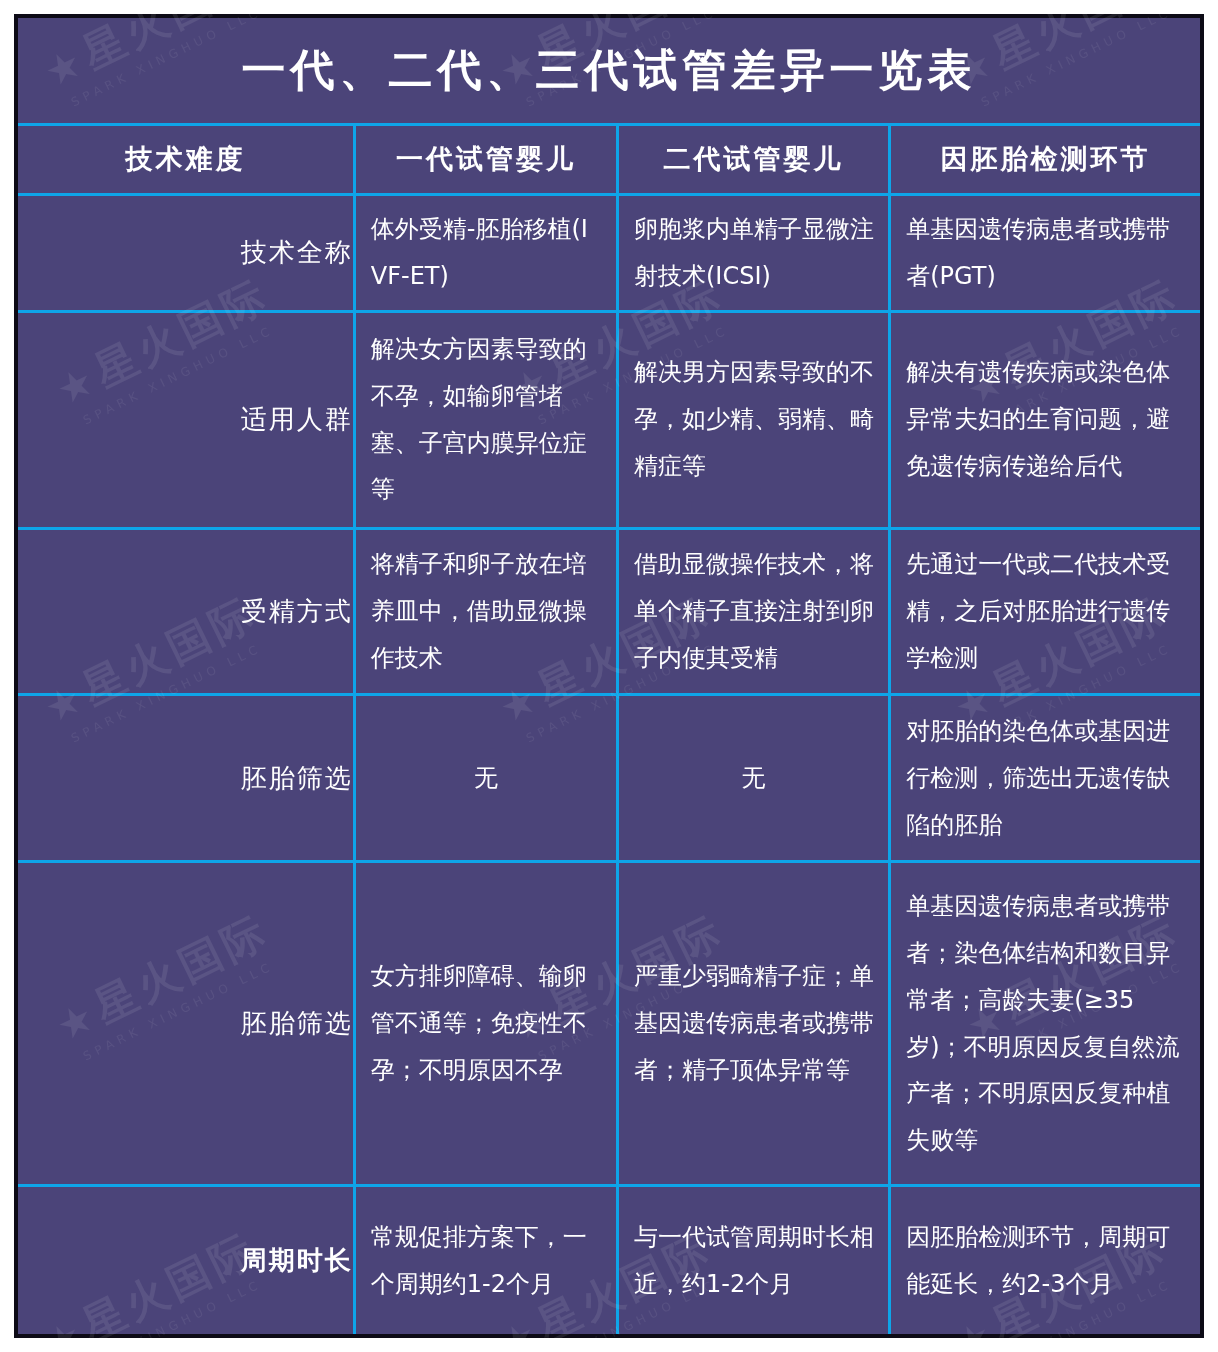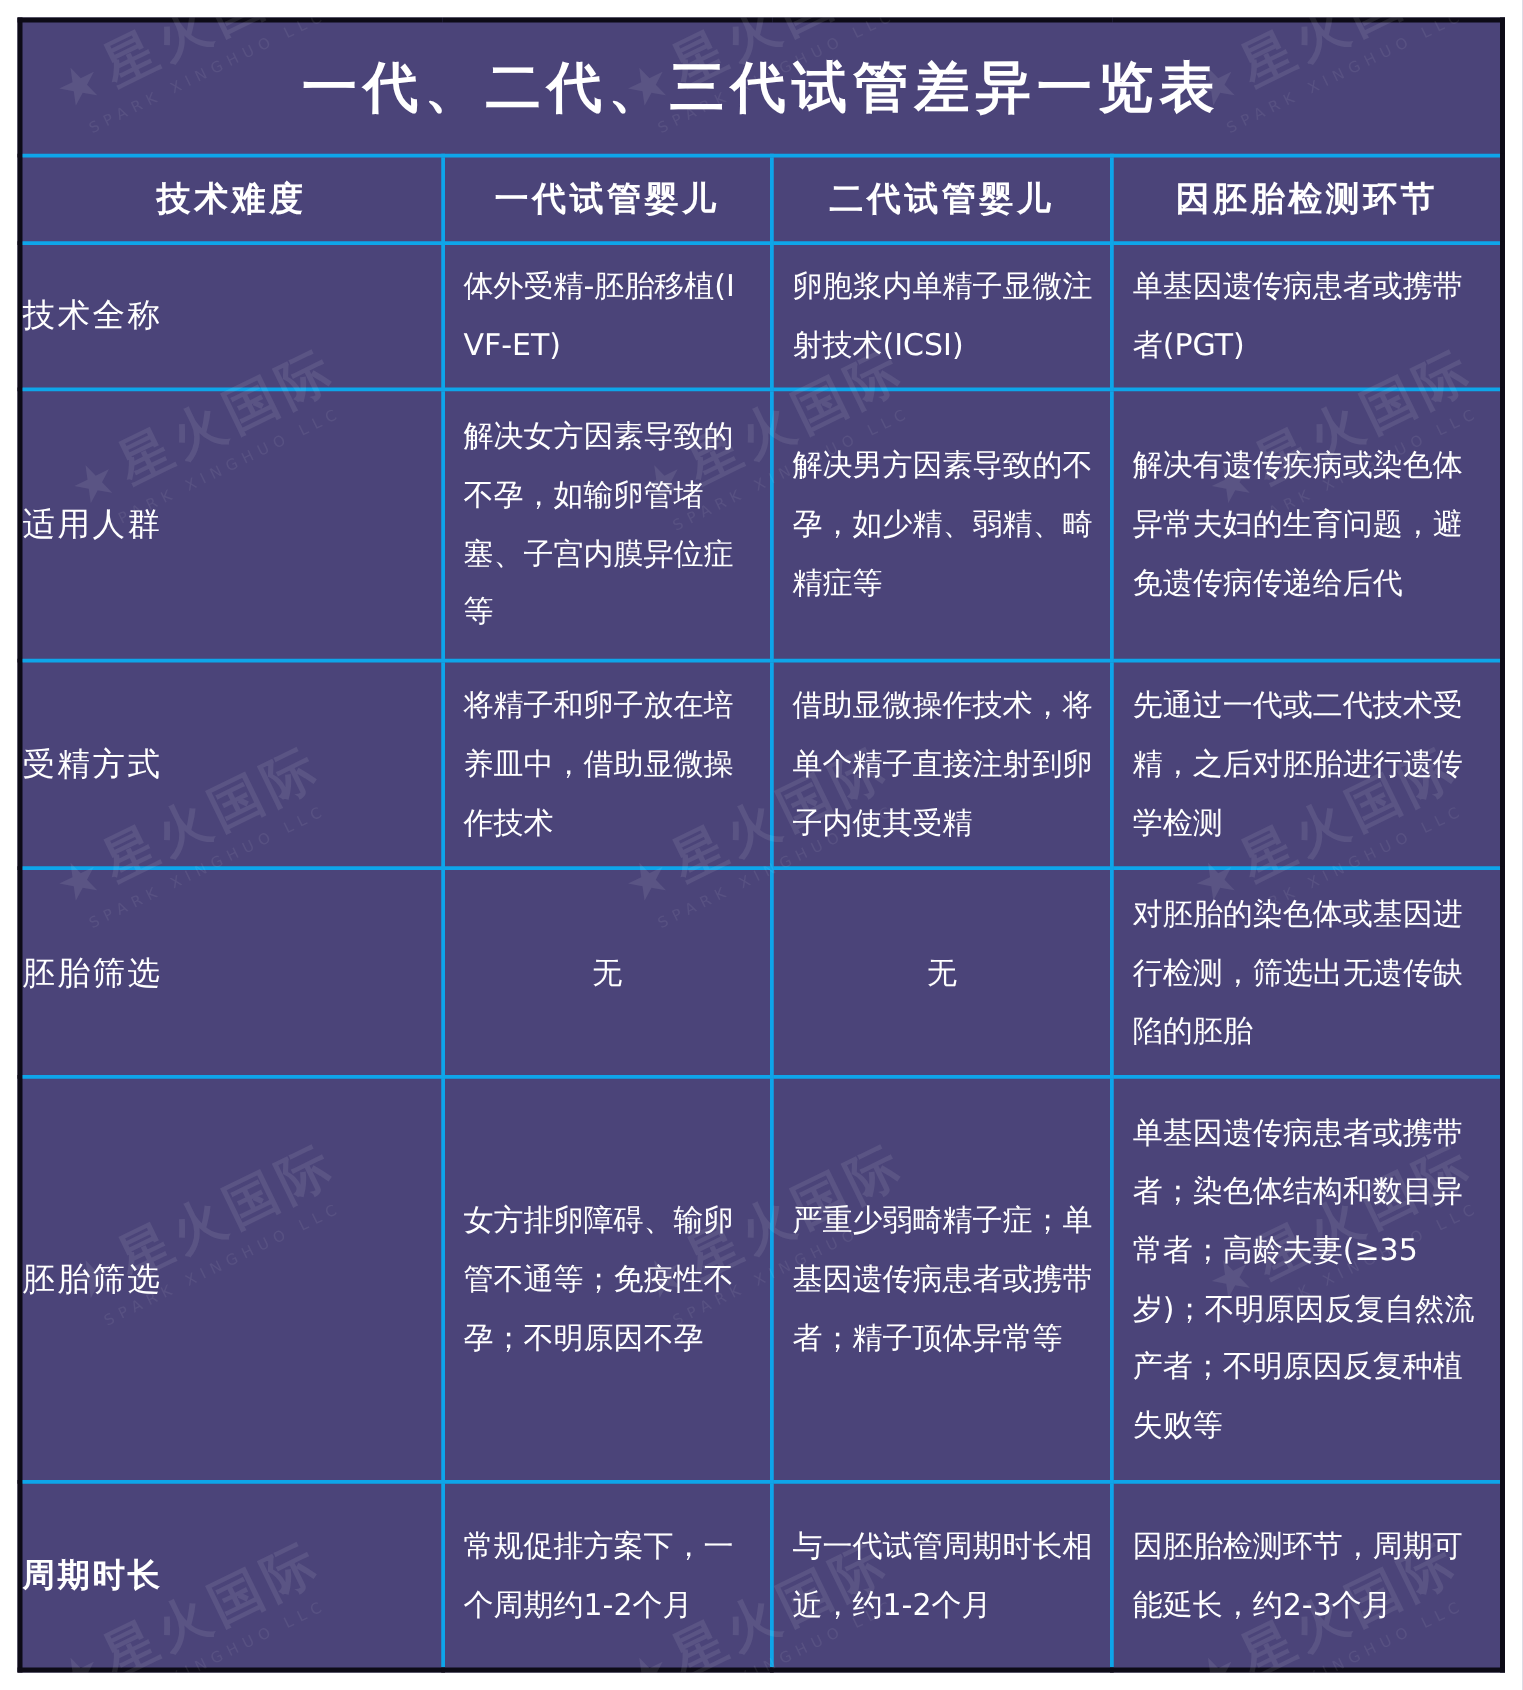--- a/index.html
+++ b/index.html
@@ -37,21 +37,21 @@
     letter-spacing:5px;
   }
   .head-cell {
     height:65px;
     text-align:center;
     font-size:27px;
     font-weight:700;
     letter-spacing:3px;
   }
   .label-cell {
-    text-align:left;
+    text-align:right;
     font-size:26px;
     font-weight:400;
     letter-spacing:2px;
   }
   .label-cell.bold { font-weight:700; }
   .body-cell {
     font-size:24px;
     line-height:1.95;
     padding:6px 12px 6px 15px;
     text-align:left;

